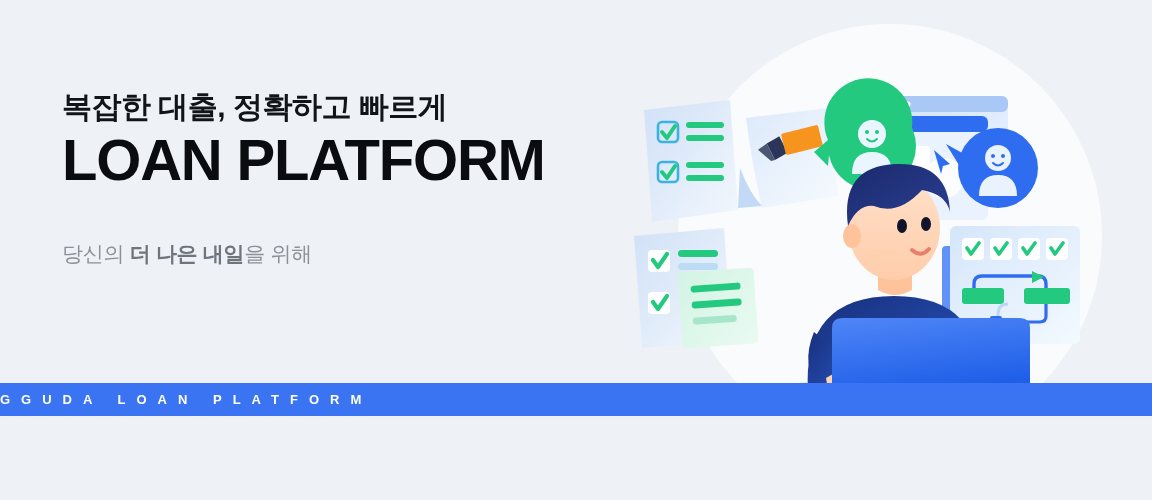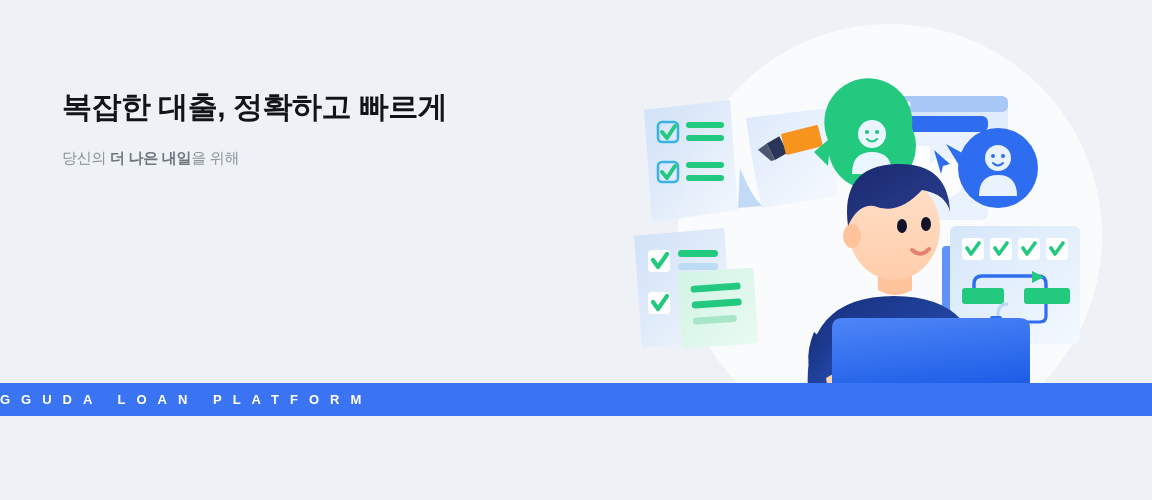--- a/index.html
+++ b/index.html
@@ -45,22 +45,22 @@
   .product {
     font-size:58px;
     font-weight:700;
     color:#0a0c10;
     letter-spacing:-1.2px;
     line-height:1.1;
     margin-top:2px;
     white-space:nowrap;
   }
   .tagline {
-    margin-top:20px;
-    font-size:15px;
+    margin-top:46px;
+    font-size:21px;
     color:#8b9199;
     line-height:1.6;
     letter-spacing:-0.3px;
   }
   .tagline b { color:#6f757d; font-weight:700; }
 
   
   .ticker {
     position:absolute;
     left:0; right:0; bottom:0;
@@ -264,20 +264,21 @@
         <ellipse cx="368" cy="396" rx="22" ry="15" fill="#ffd2b3"></ellipse>
 
         <path d="M230 330 h178 q10 0 10 10 v66 h-198 v-66 q0 -10 10 -10 Z" fill="url(#gLap)"></path>
         <rect x="214" y="400" width="206" height="10" rx="5" fill="#1f5fe8"></rect>
       </g>
     </svg>
   </div>
 
   <div class="copy">
     <div class="eyebrow">복잡한 대출, 정확하고 빠르게</div>
+    <div class="product">LOAN PLATFORM</div>
     <div class="tagline">
       <div><span>당신의 </span><b>더 나은 내일</b><span>을 위해</span></div>
     </div>
   </div>
 
   <div class="ticker">
     <span class="ticker-text">GGUDA  LOAN  PLATFORM</span>
   </div>
 
 </div>

